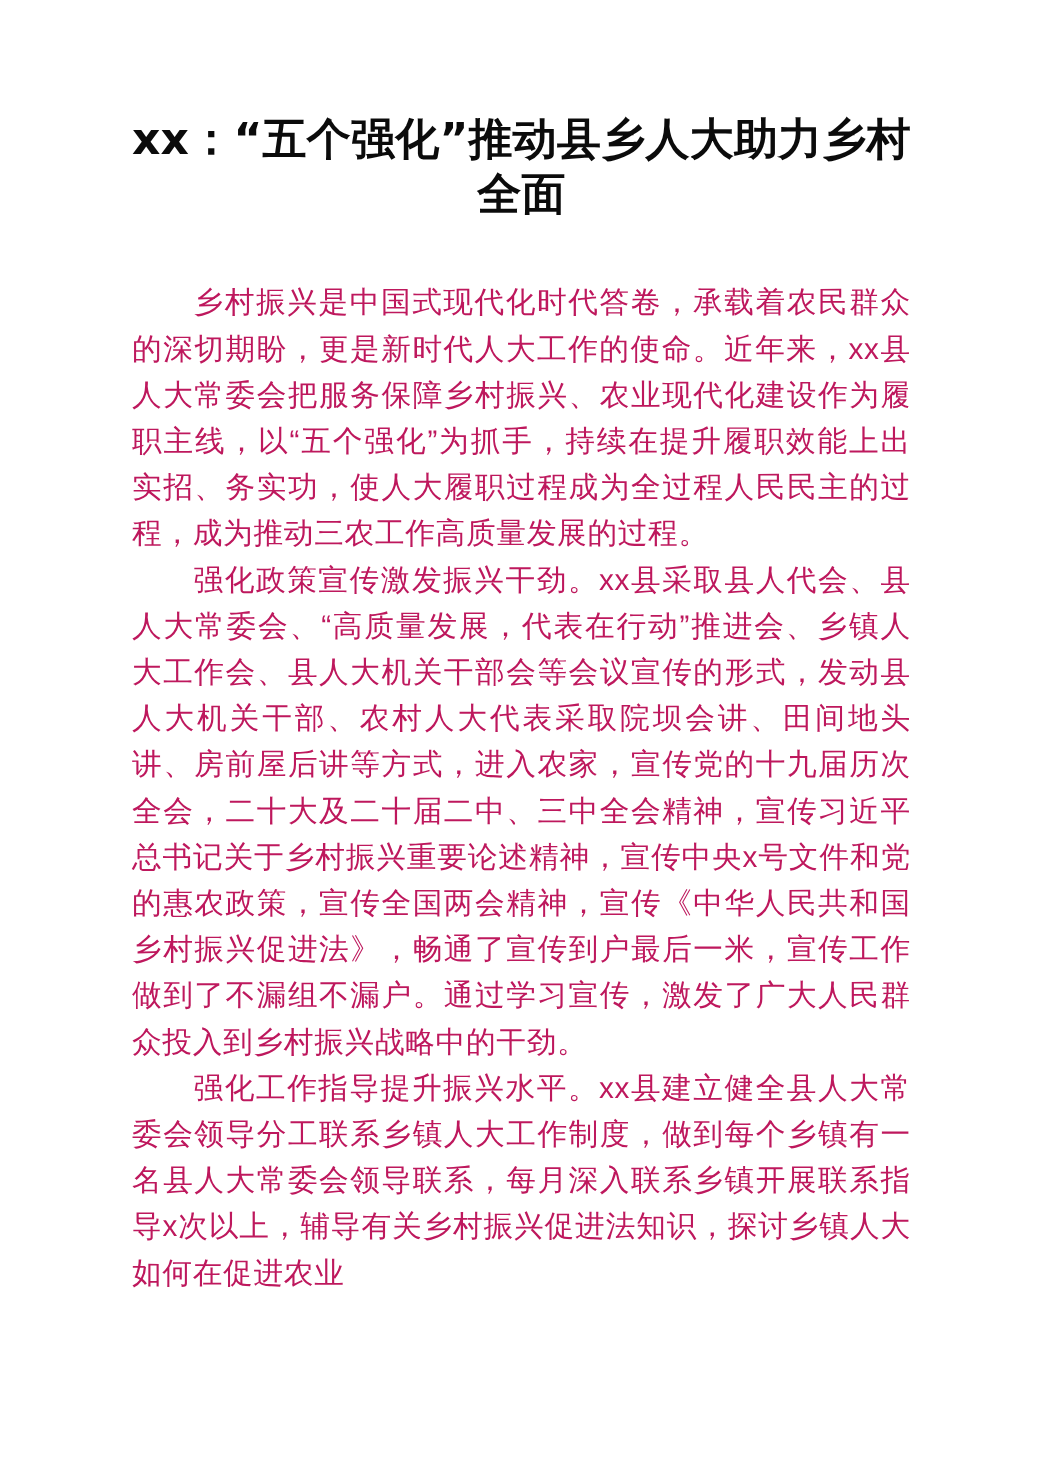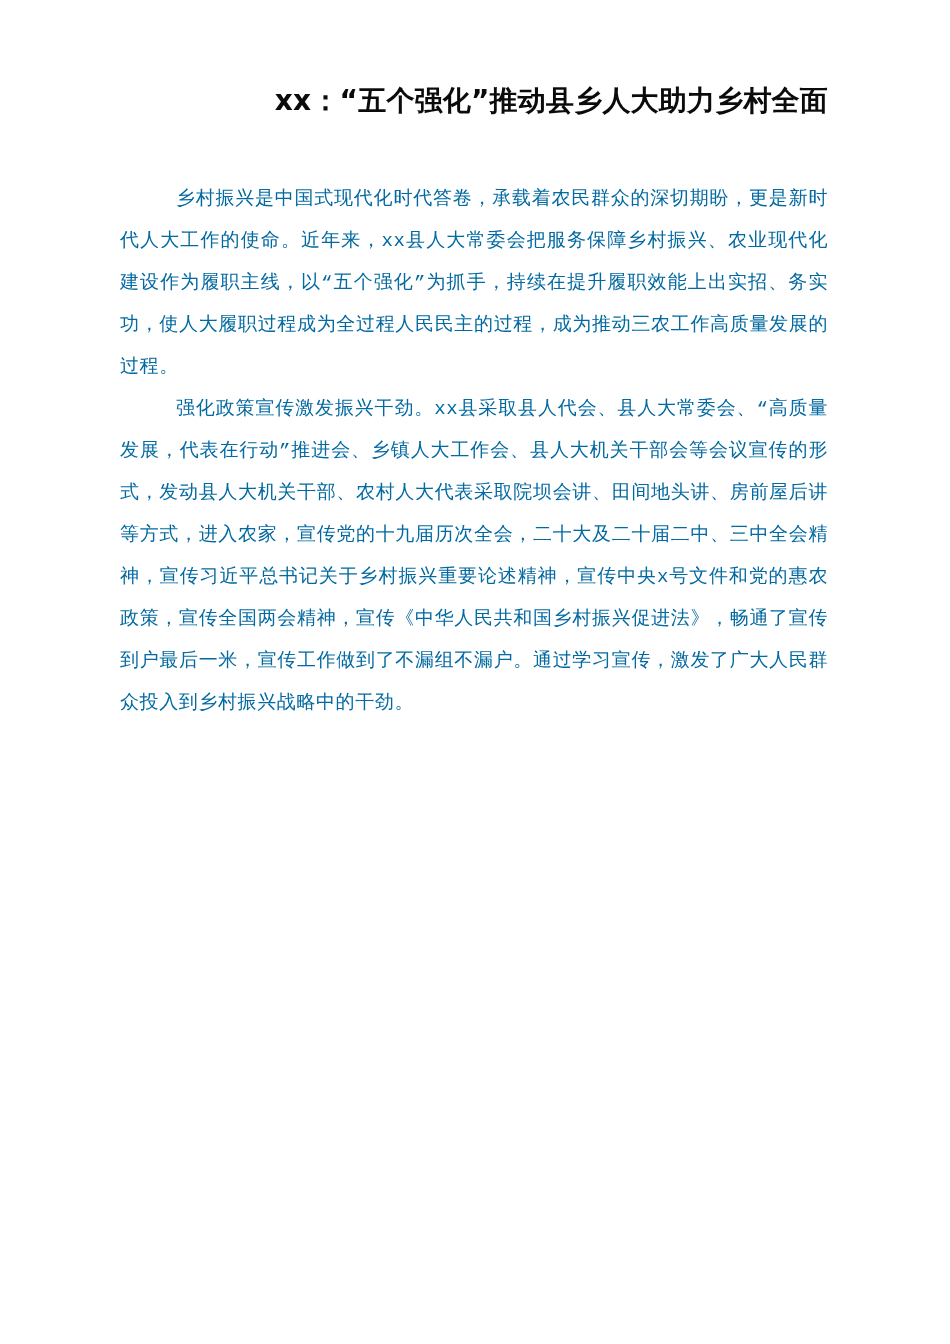--- a/index.html
+++ b/index.html
@@ -24,61 +24,62 @@
   .doc-body {
     position: absolute;
     left: 120px;
     top: 0;
     width: 708px;
   }
 
   
   .doc-title {
     margin: 0;
-    padding-top: 76px;
-    text-align: right;
+    padding-top: 102px;
+    text-align: center;
     font-family: "DejaVu Sans", "Liberation Sans", sans-serif;
     font-weight: bold;
-    font-size: 28px;
+    font-size: 40px;
     line-height: 50px;
     letter-spacing: 0.2px;
     color: #0b0b0b;
     text-rendering: optimizeLegibility;
   }
 
   
   .para-block {
     margin-top: 52px;
   }
   p.para {
     margin: 0;
-    font-family: Liberation Mono, monospace;
-    font-size: 19px;
+    font-family: Liberation Sans, sans-serif;
+    font-size: 27px;
     line-height: 42px;
     text-align: justify;
     text-align-last: left;
     text-justify: inter-character;
     letter-spacing: 0.6px;
     text-indent: 56px;
-    color: #0369a1;
+    color: #be185d;
     word-break: break-all;
   }
   p.para + p.para {
     margin-top: 0;
   }
 </style>
 </head>
 <body>
 
 <div class="page">
   <div class="doc-body">
 
     <h1 class="doc-title">
       <span style="display: block;">xx：“五个强化”推动县乡人大助力乡村全面</span>
     </h1>
 
     <div class="para-block">
       <p class="para">乡村振兴是中国式现代化时代答卷，承载着农民群众的深切期盼，更是新时代人大工作的使命。近年来，xx县人大常委会把服务保障乡村振兴、农业现代化建设作为履职主线，以“五个强化”为抓手，持续在提升履职效能上出实招、务实功，使人大履职过程成为全过程人民民主的过程，成为推动三农工作高质量发展的过程。</p>
       <p class="para">强化政策宣传激发振兴干劲。xx县采取县人代会、县人大常委会、“高质量发展，代表在行动”推进会、乡镇人大工作会、县人大机关干部会等会议宣传的形式，发动县人大机关干部、农村人大代表采取院坝会讲、田间地头讲、房前屋后讲等方式，进入农家，宣传党的十九届历次全会，二十大及二十届二中、三中全会精神，宣传习近平总书记关于乡村振兴重要论述精神，宣传中央x号文件和党的惠农政策，宣传全国两会精神，宣传《中华人民共和国乡村振兴促进法》，畅通了宣传到户最后一米，宣传工作做到了不漏组不漏户。通过学习宣传，激发了广大人民群众投入到乡村振兴战略中的干劲。</p>
+      <p class="para">强化工作指导提升振兴水平。xx县建立健全县人大常委会领导分工联系乡镇人大工作制度，做到每个乡镇有一名县人大常委会领导联系，每月深入联系乡镇开展联系指导x次以上，辅导有关乡村振兴促进法知识，探讨乡镇人大如何在促进农业</p>
     </div>
 
   </div>
 </div>
 
 </body></html>

